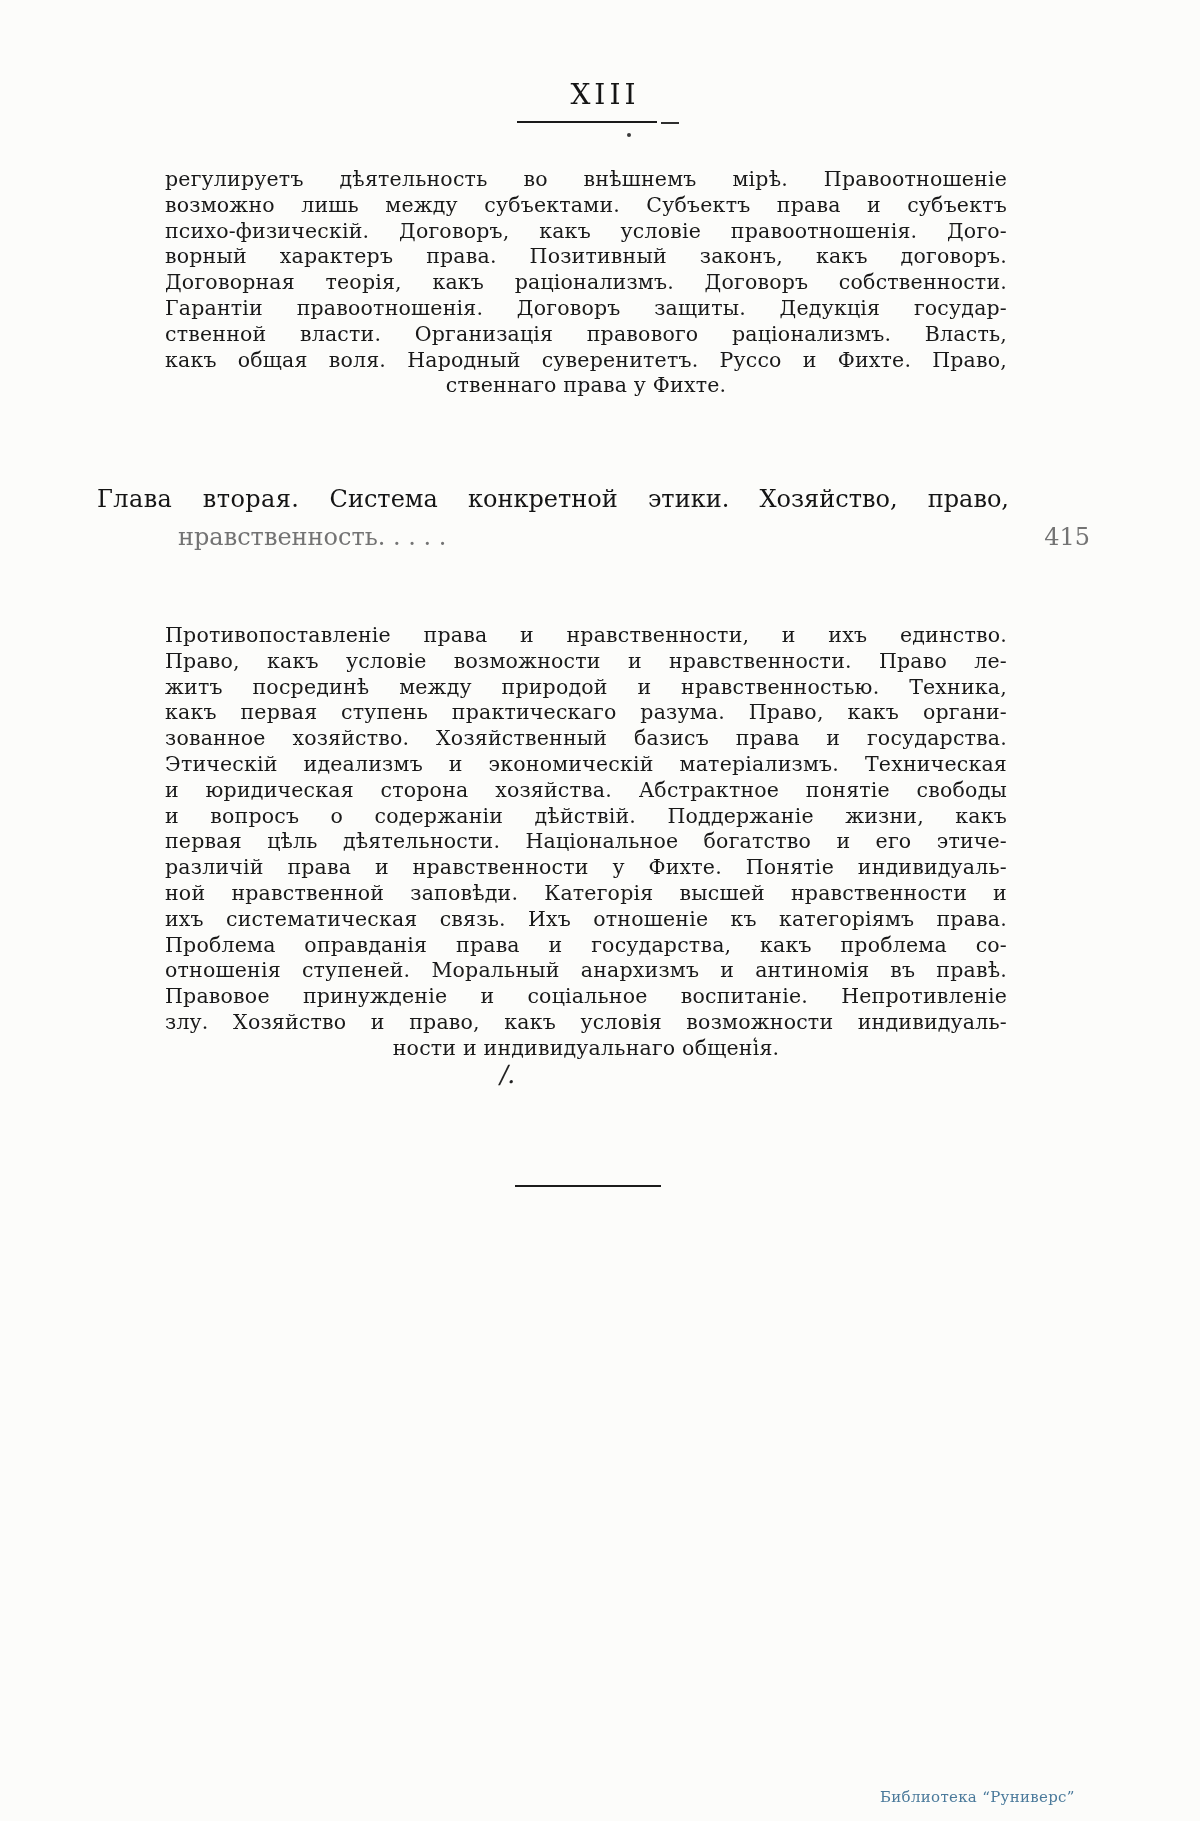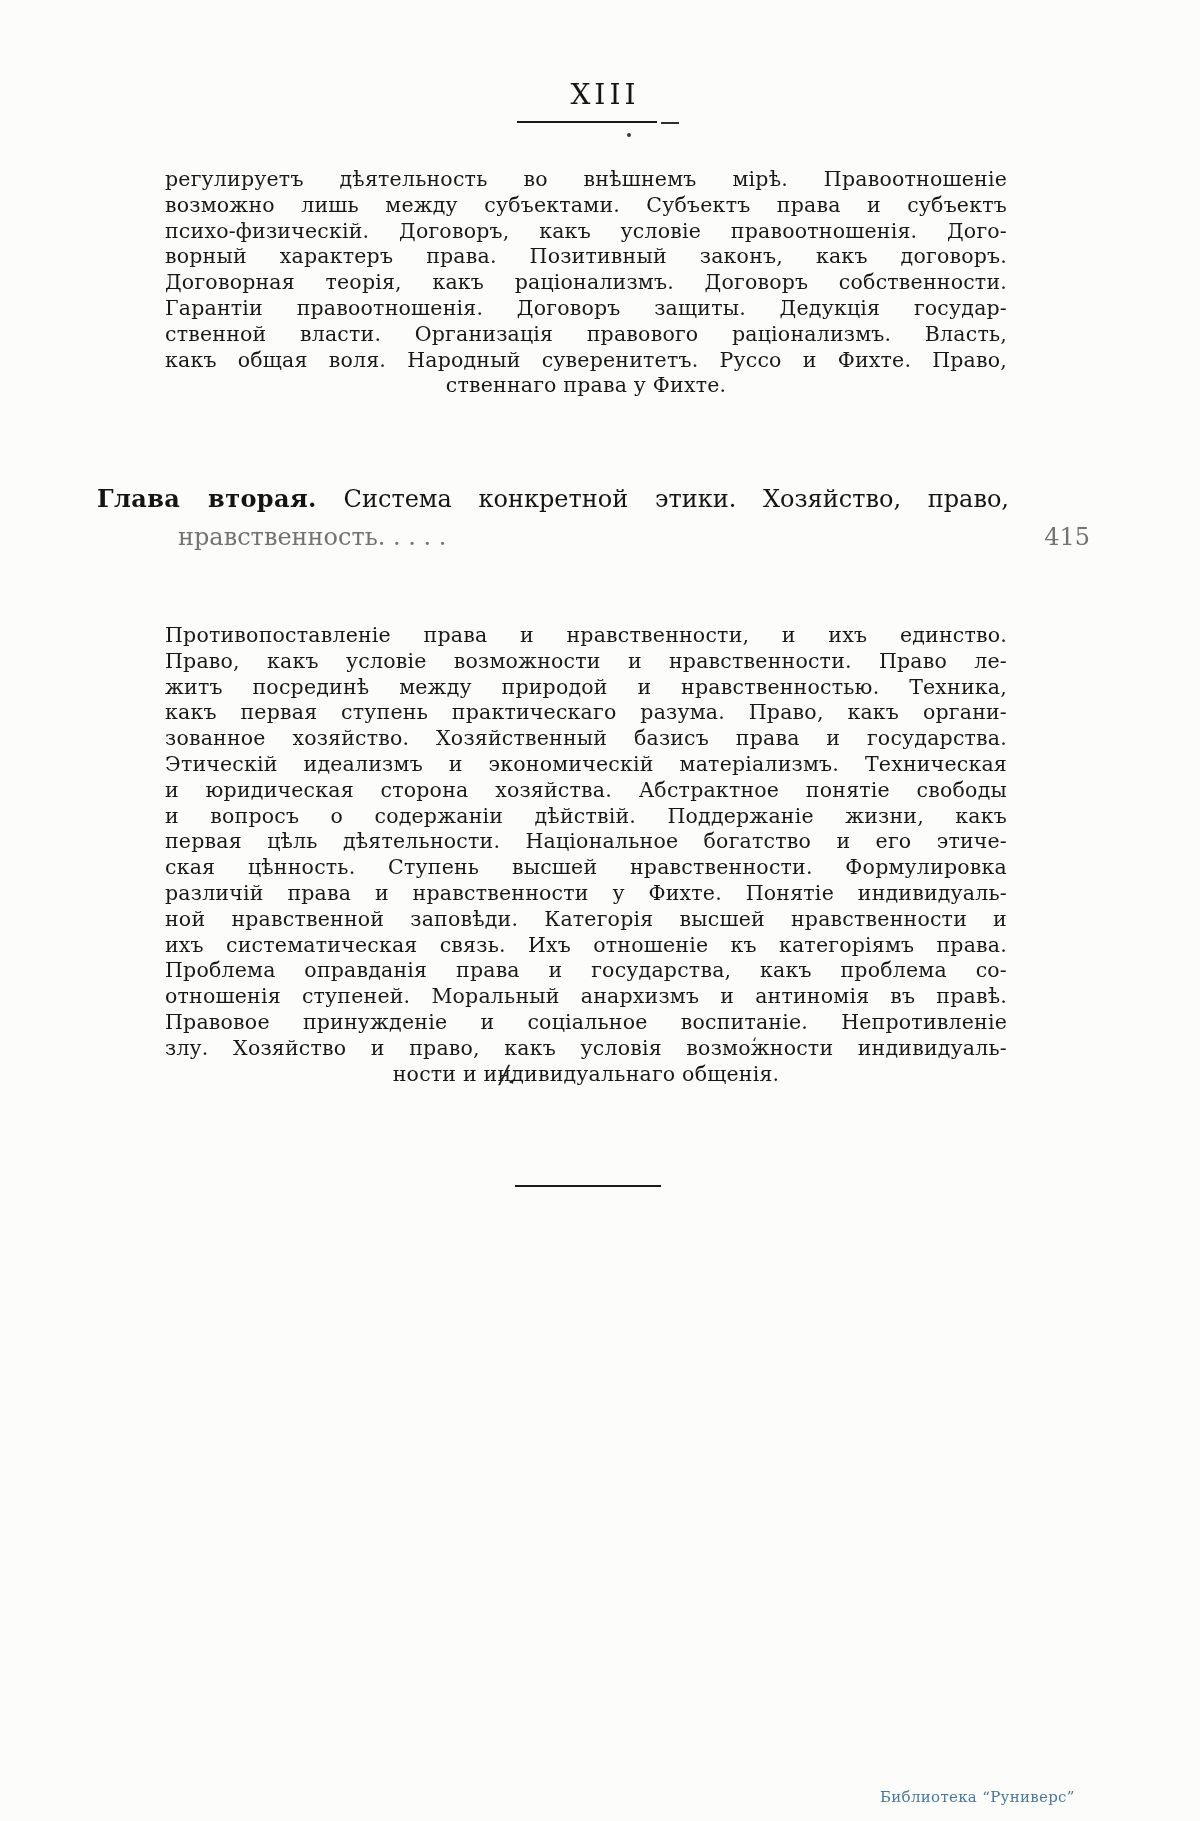--- a/index.html
+++ b/index.html
@@ -44,21 +44,21 @@
   .para div { height: 25.8px; line-height: 25.8px; white-space: nowrap; }
   .jline { text-align: justify; text-align-last: justify; }
   .cline { text-align: center; text-align-last: center; }
   
   .heading-line1 {
     position: absolute; top: 483px; left: 97px; width: 912px;
     font-size: 24px; line-height: 32px;
     text-align: justify; text-align-last: justify;
     white-space: nowrap; color: #141414;
   }
-  .chapter-label { font-weight: bold; letter-spacing: 0.4px; margin-top: 48px; }
+  .chapter-label { font-weight: normal; letter-spacing: 0.4px; margin-top: 48px; }
   .heading-line2 {
     position: absolute; top: 521px; left: 178px; width: 912px;
     font-size: 24px; line-height: 32px;
     display: flex; justify-content: space-between;
     color: #737373;
   }
   
   .quote-mark {
     position: absolute; top: 1034px; left: 752px;
     font-size: 15px; color: #2c2c2c;
@@ -115,21 +115,20 @@
   <div class="para para-ch2">
     <div class="jline">Противопоставленіе права и нравственности, и ихъ единство.</div>
     <div class="jline">Право, какъ условіе возможности и нравственности. Право ле-</div>
     <div class="jline">житъ посрединѣ между природой и нравственностью. Техника,</div>
     <div class="jline">какъ первая ступень практическаго разума. Право, какъ органи-</div>
     <div class="jline">зованное хозяйство. Хозяйственный базисъ права и государства.</div>
     <div class="jline">Этическій идеализмъ и экономическій матеріализмъ. Техническая</div>
     <div class="jline">и юридическая сторона хозяйства. Абстрактное понятіе свободы</div>
     <div class="jline">и вопросъ о содержаніи дѣйствій. Поддержаніе жизни, какъ</div>
     <div class="jline">первая цѣль дѣятельности. Національное богатство и его этиче-</div>
-    <div class="jline">ская цѣнность. Ступень высшей нравственности. Формулировка</div>
     <div class="jline">различій права и нравственности у Фихте. Понятіе индивидуаль-</div>
     <div class="jline">ной нравственной заповѣди. Категорія высшей нравственности и</div>
     <div class="jline">ихъ систематическая связь. Ихъ отношеніе къ категоріямъ права.</div>
     <div class="jline">Проблема оправданія права и государства, какъ проблема со-</div>
     <div class="jline">отношенія ступеней. Моральный анархизмъ и антиномія въ правѣ.</div>
     <div class="jline">Правовое принужденіе и соціальное воспитаніе. Непротивленіе</div>
     <div class="jline">злу. Хозяйство и право, какъ условія возможности индивидуаль-</div>
     <div class="cline">ности и индивидуальнаго общенія.</div>
   </div>
 

